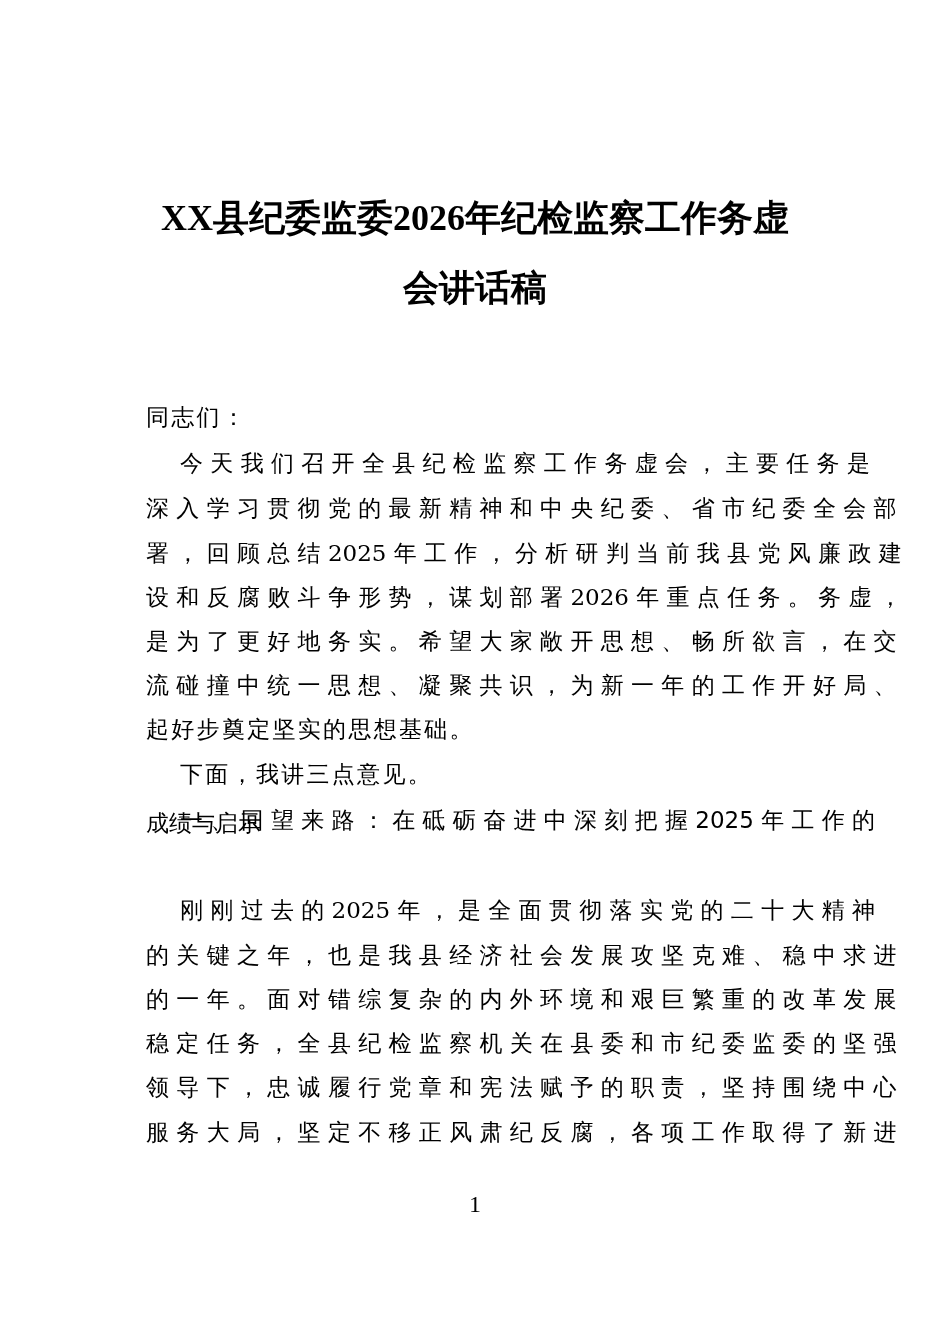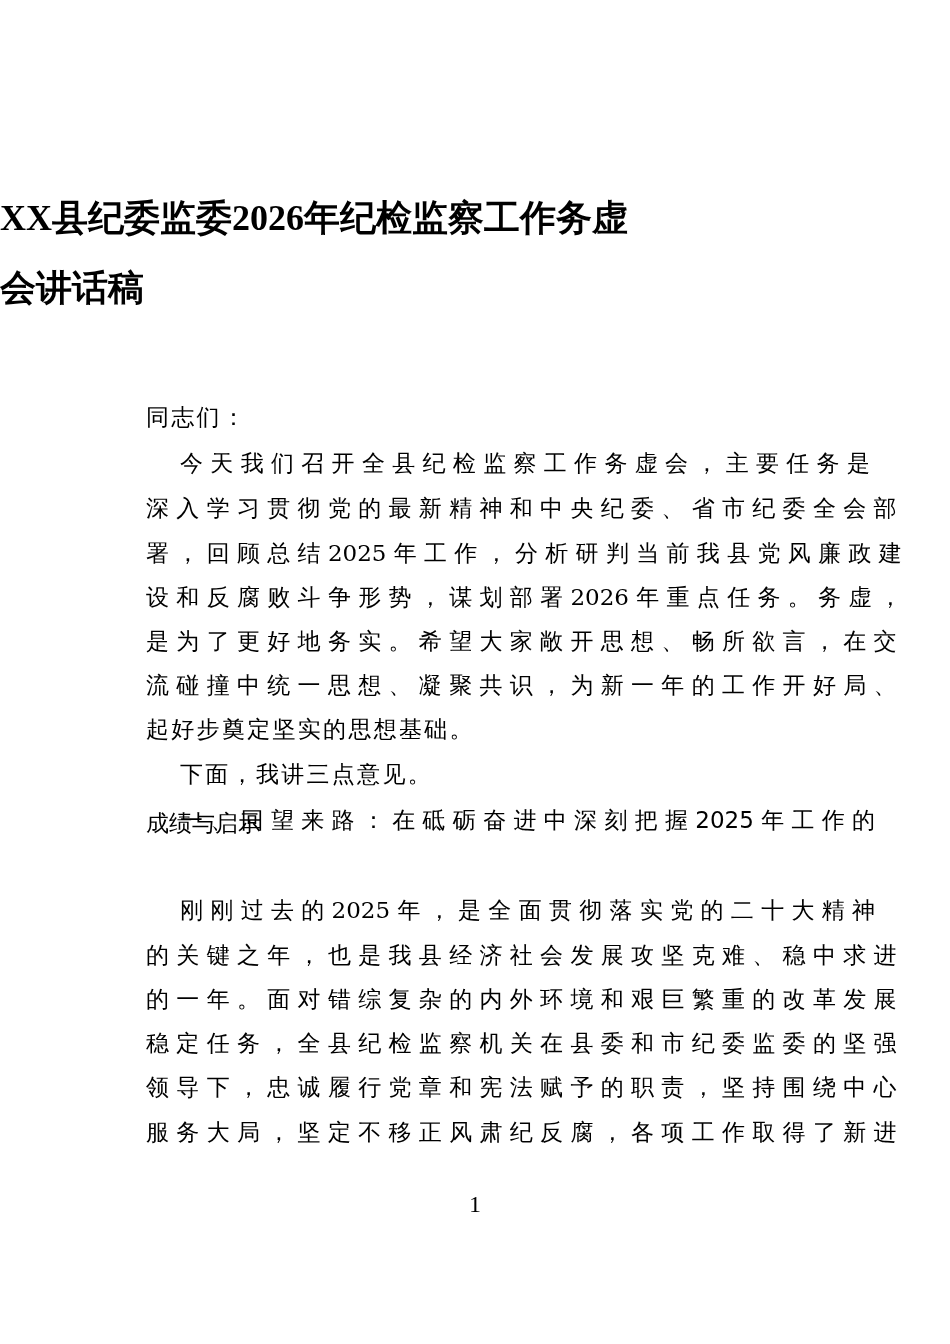--- a/index.html
+++ b/index.html
@@ -1,19 +1,19 @@
 <!DOCTYPE html>
 <html><head>
 <meta charset="utf-8">
 <style>
   html, body { margin: 0; padding: 0; background: #ffffff; }
   body { width: 950px; height: 1344px; position: relative; overflow: hidden; color: #000; }
   .page { position: absolute; left: 0; top: 0; width: 950px; height: 1344px; background: #fff; }
   .title {
-    position: absolute; left: 0; width: 950px; text-align: left;
+    position: absolute; left: 0; width: 950px; text-align: center;
     font-family: "Liberation Serif", "DejaVu Serif", serif;
     font-weight: bold; font-size: 36px; line-height: 40px; letter-spacing: 0px;
   }
   .title.l1 { top: 198px; }
   .title.l2 { top: 268px; }
   .line {
     position: absolute; left: 146px; width: 660px; height: 30px;
     font-family: "DejaVu Serif", "Liberation Serif", serif;
     font-size: 23px; line-height: 30px; white-space: nowrap;
     text-align: justify; text-align-last: justify;

